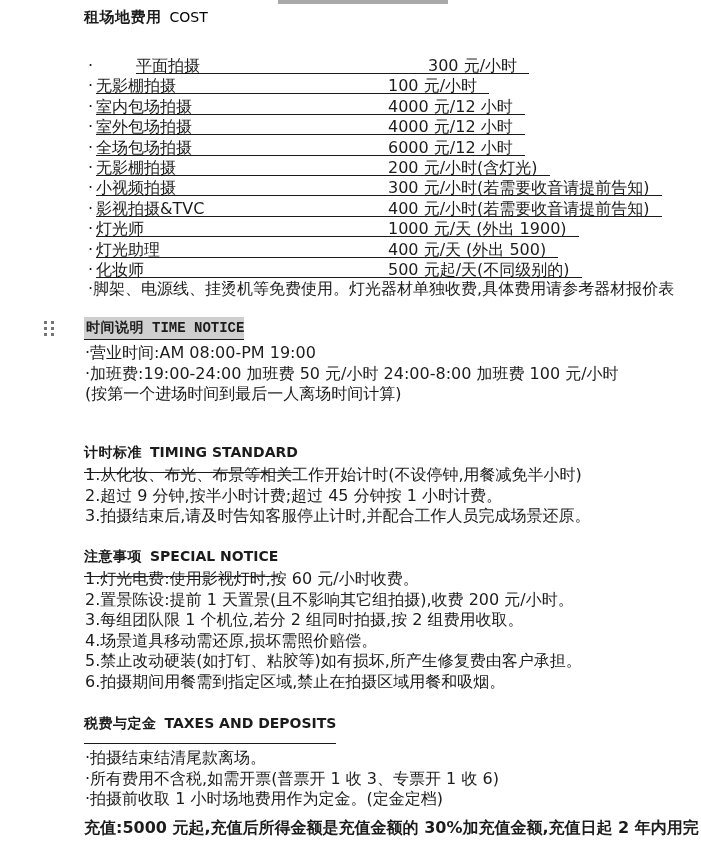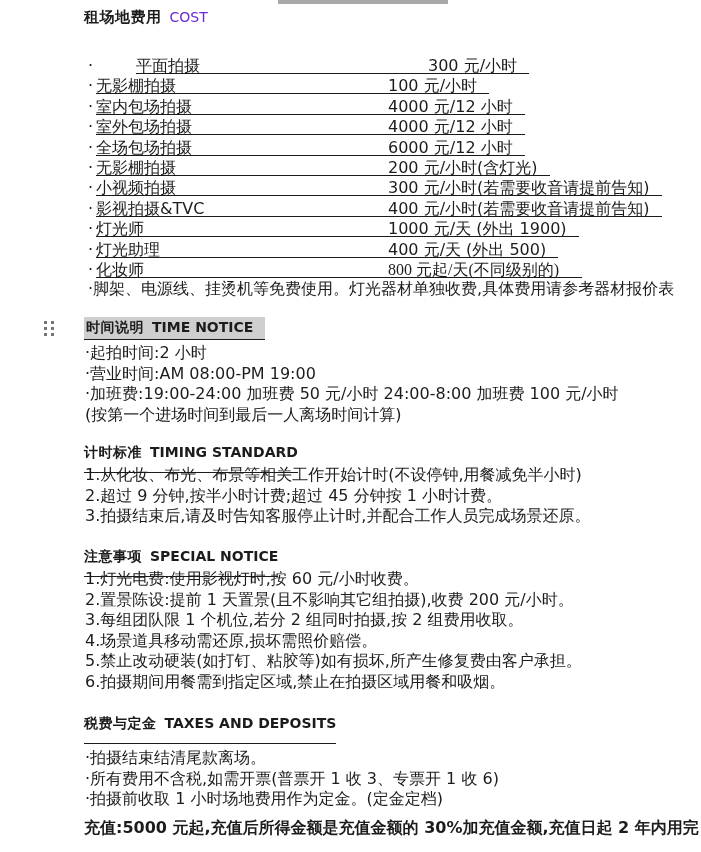--- a/index.html
+++ b/index.html
@@ -8,23 +8,23 @@
     font-family:"DejaVu Sans","Liberation Sans",sans-serif;
     color:var(--text,#1c1c1c);font-size:16px;
   }
   .topbar{position:absolute;left:278px;top:0;width:170px;height:4px;background:var(--topbar,#a8a8a8);}
   .drag-handle{position:absolute;left:44px;top:321px;display:grid;grid-template-columns:3px 3px;grid-auto-rows:3px;gap:3px 4px;cursor:grab;}
   .drag-handle i{background:#757575;display:block;}
   .sec-title{position:absolute;left:84px;white-space:nowrap;font-weight:bold;font-size:14px;}
   .sec-title .zh{letter-spacing:0.5px;}
   .sec-title .en{margin-left:8px;}
   .underlined{border-bottom:1px solid var(--underline,#161616);padding-bottom:10px;display:inline-block;}
-  .hl{background:var(--highlight,#cfcfcf);padding:2px 12px 2px 2px;}
+  .hl{background:var(--highlight,#cfcfcf);padding:2px 0 2px 2px;font-family:Liberation Mono, monospace;}
   #cost-title{top:8px;font-size:15px;}
-  #cost-title .en{font-weight:normal;color:#6d28d9;font-size:14px;}
+  #cost-title .en{font-weight:normal;color:#000000;font-size:14px;}
   #cost-block{position:absolute;left:88px;top:55px;}
   .cost-row{position:relative;height:20.4px;white-space:nowrap;}
   .cost-row .bullet{position:absolute;left:0;top:1px;width:8px;}
   .row-line{position:absolute;left:8px;top:0;height:18px;border-bottom:1px solid var(--underline,#222);}
   .row-label{position:absolute;left:0;top:1px;white-space:nowrap;}
   .row-price{position:absolute;left:292px;top:1px;white-space:nowrap;}
   .cost-note{height:20.4px;line-height:20.4px;white-space:nowrap;}
   .lines{position:absolute;left:85px;white-space:nowrap;}
   .lines .text-line{height:20.5px;line-height:20.5px;}
   #tn-title{top:317px;}
@@ -123,38 +123,37 @@
     </div>
       <div class="cost-row">
       <span class="bullet">·</span>
       <span class="row-line" style="width: 462px;">
         <span class="row-label">灯光助理</span>
         <span class="row-price">400 元/天 (外出 500)</span>
       </span>
     </div>
       <div class="cost-row">
       <span class="bullet">·</span>
-      <span class="row-line" style="width: 486px; font-family: Liberation Serif, serif;">
+      <span class="row-line" style="width: 486px;">
         <span class="row-label">化妆师</span>
-        <span class="row-price">800 元起/天(不同级别的)</span>
+        <span class="row-price">500 元起/天(不同级别的)</span>
       </span>
     </div>
     </div>
 
   <div class="lines" style="left:88px;top:279px;">
     <div class="cost-note">·脚架、电源线、挂烫机等免费使用。灯光器材单独收费,具体费用请参考器材报价表</div>
   </div>
 
   <div class="sec-title" id="tn-title">
     <span class="hl underlined">
       <span class="zh">时间说明</span><span class="en">TIME NOTICE</span>
     </span>
   </div>
   <div class="lines" id="tn-lines">
-      <div class="text-line">·起拍时间:2 小时</div>
       <div class="text-line">·营业时间:AM 08:00-PM 19:00</div>
       <div class="text-line">·加班费:19:00-24:00 加班费 50 元/小时  24:00-8:00 加班费 100 元/小时</div>
       <div class="text-line">(按第一个进场时间到最后一人离场时间计算)</div>
     </div>
 
   <div class="sec-title" id="ts-title">
     <span class="underlined">
       <span class="zh">计时标准</span><span class="en">TIMING STANDARD</span>
     </span>
   </div>

